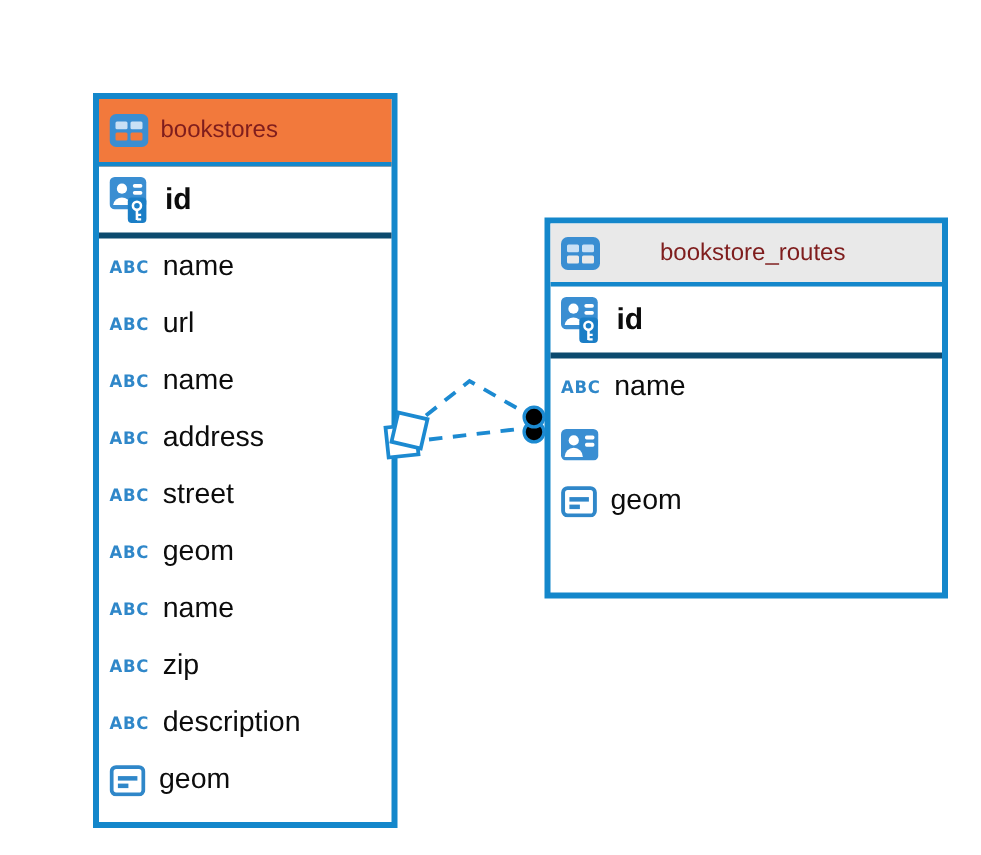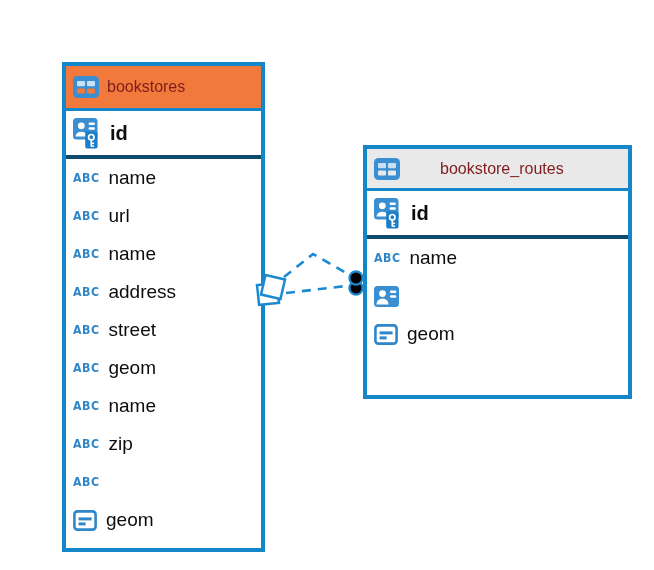--- a/index.html
+++ b/index.html
@@ -100,20 +100,21 @@
     <div class="row field">
       <span class="icon abc">ABC</span>
       <span>name</span>
     </div>
     <div class="row field">
       <span class="icon abc">ABC</span>
       <span>zip</span>
     </div>
     <div class="row field">
       <span class="icon abc">ABC</span>
+      <span>description</span>
     </div>
     <div class="row field">
       <span class="icon">
         <svg width="24" height="21" viewBox="0 0 24 21">
           <rect x="1.4" y="1.4" width="21.2" height="18.2" rx="3" fill="none" stroke="#2f87c9" stroke-width="2.6"></rect>
           <rect x="5.6" y="7.4" width="13" height="3" fill="#2f87c9"></rect>
           <rect x="5.6" y="12.4" width="7" height="3" fill="#2f87c9"></rect>
         </svg>
       </span>
       <span>geom</span>

